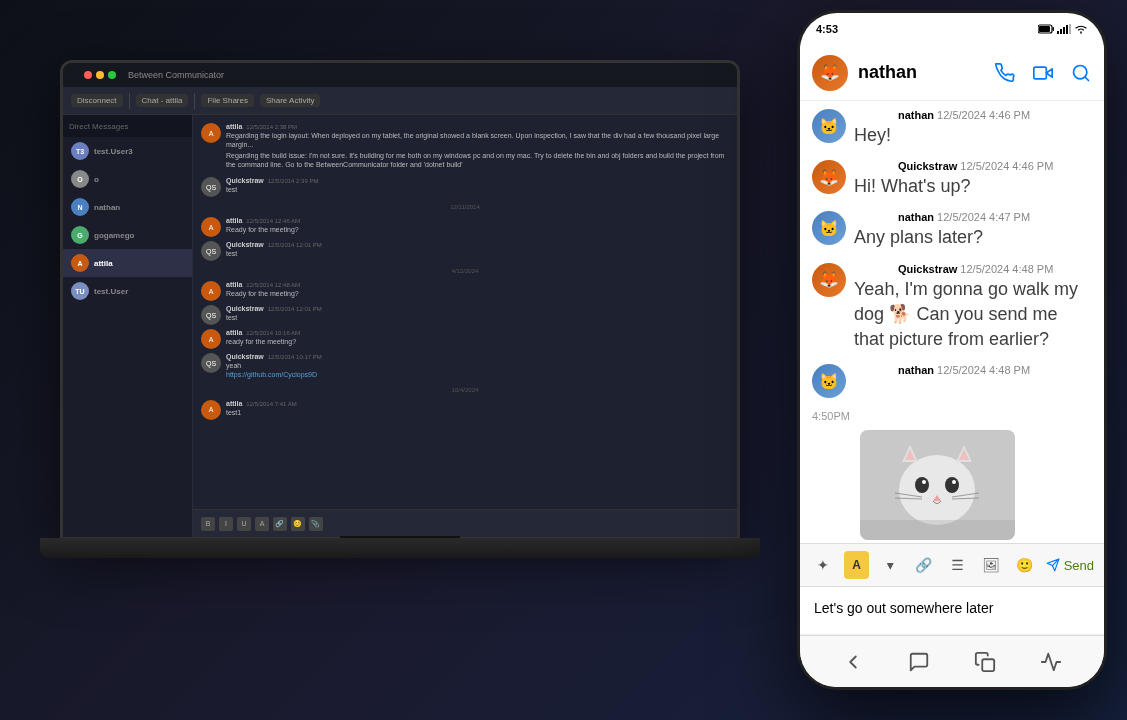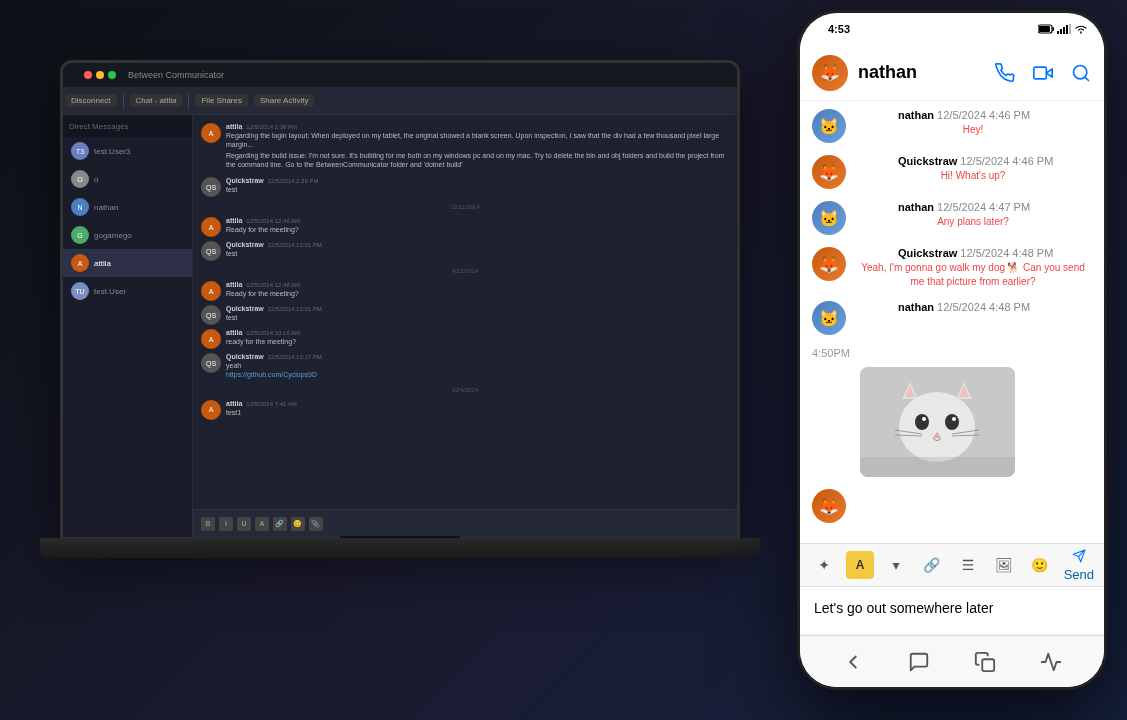--- a/index.html
+++ b/index.html
@@ -86,21 +86,21 @@
       height: 8px;
       border-radius: 50%;
       display: inline-block;
     }
 
     .app-toolbar {
       height: 28px;
       background: #252836;
       display: flex;
       align-items: center;
-      padding: 0 2px;
+      padding: 0 8px;
       gap: 6px;
       border-bottom: 1px solid #333;
     }
 
     .toolbar-btn {
       font-size: 8px;
       color: #aaa;
       background: #333;
       border-radius: 3px;
       padding: 2px 6px;
@@ -139,20 +139,21 @@
     }
 
     .sidebar-item {
       display: flex;
       align-items: center;
       gap: 5px;
       padding: 5px 8px;
       font-size: 8px;
       color: #888;
       cursor: pointer;
+      font-weight: bold;
     }
 
     .sidebar-item.active {
       background: #2d3047;
       color: #fff;
     }
 
     .sidebar-avatar {
       width: 18px;
       height: 18px;
@@ -275,21 +276,20 @@
       display: flex;
       align-items: center;
       justify-content: space-between;
       padding: 4px 16px;
     }
 
     .status-time {
       font-size: 11px;
       font-weight: 600;
       color: #000;
-      margin-left: 12px;
     }
 
     .status-icons {
       display: flex;
       align-items: center;
       gap: 3px;
     }
 
     .phone-screen {
       background: #fff;
@@ -386,24 +386,23 @@
       margin-bottom: 2px;
       margin-left: 44px;
     }
 
     .msg-meta strong {
       color: #000;
       font-weight: 600;
     }
 
     .msg-bubble {
-      font-size: 10px;
-      color: #ef4444;
+      font-size: 18px;
+      color: #404040;
       line-height: 1.4;
-      text-align: center;
     }
 
     .cat-image {
       width: 155px;
       height: 110px;
       border-radius: 8px;
       overflow: hidden;
       margin-top: 4px;
       background: #e0e0e0;
       display: flex;
@@ -454,24 +453,23 @@
       font-weight: bold;
       font-size: 12px;
     }
 
     .send-btn {
       margin-left: auto;
       display: flex;
       align-items: center;
       gap: 4px;
       font-size: 13px;
-      color: #0369a1;
+      color: #4d7c0f;
       cursor: pointer;
       font-weight: 500;
-      flex-direction: column;
     }
 
     
     .text-input-area {
       min-height: 48px;
       padding: 12px 14px;
       background: #fff;
       font-size: 14px;
       color: #000;
       border-bottom: 1px solid #eee;

